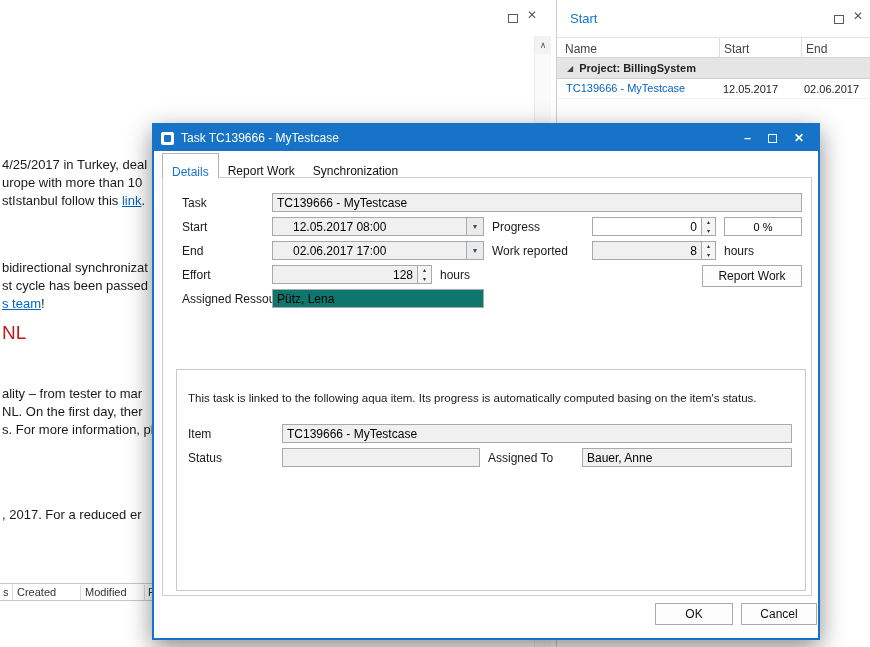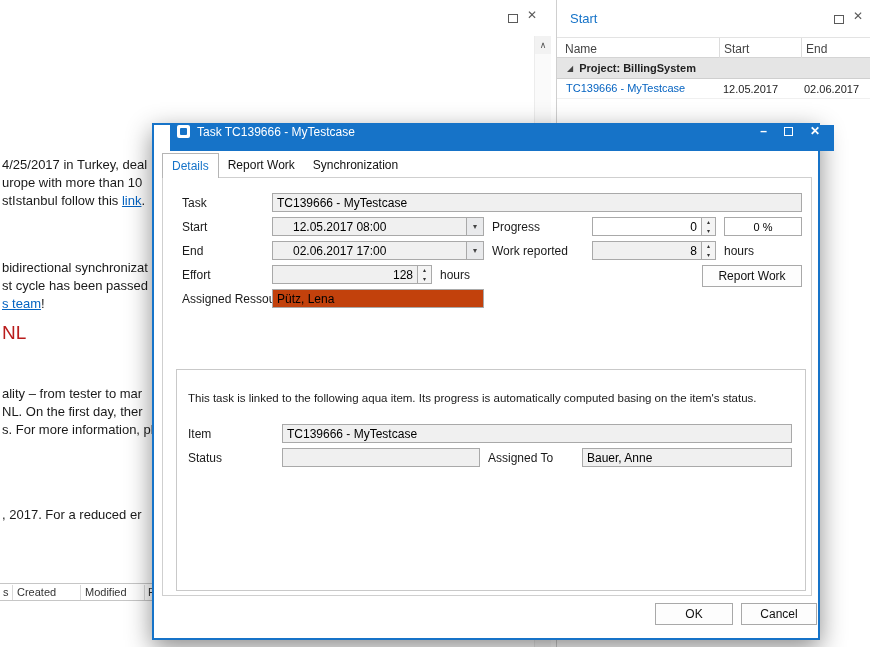--- a/index.html
+++ b/index.html
@@ -20,34 +20,34 @@
   .th-row{border-top:1px solid #e3e3e3;border-bottom:1px solid #d4d4d4;background:#fff}
   .col-sep{width:1px;background:#dcdcdc}
   .th{font-size:12px;color:#444;white-space:nowrap}
   .group-row{background:#e5e5e5;border-bottom:1px solid #cfcfcf;display:flex;align-items:center}
   .group-tri{font-size:8px;color:#444;margin-left:10px}
   .group-label{font-size:11px;font-weight:bold;margin-left:6px;color:#222}
   .task-row{border-bottom:1px solid #f0f0f0}
   .row-link{font-size:11px;color:#0563C1;text-decoration:none;cursor:pointer;white-space:nowrap}
   .cell{font-size:11px;color:#222;white-space:nowrap}
   .dialog{background:#fff;border:2px solid #1673C8;box-shadow:0 8px 24px rgba(0,0,0,.45)}
-  .titlebar{position:absolute;left:16px;top:0;width:100%;height:26px;background:#1673C8;display:flex;align-items:flex-start;cursor:default}
+  .titlebar{position:absolute;left:0;top:0;width:100%;height:26px;background:#1673C8;display:flex;align-items:center;cursor:default}
   .app-icon{width:13px;height:13px;margin-left:7px;background:#fff;border-radius:2px;display:inline-flex;align-items:center;justify-content:center;flex:0 0 auto}
   .app-icon-inner{width:7px;height:7px;background:#1673C8;border-radius:1px}
   .title-text{color:#fff;font-size:12px;margin-left:7px;white-space:nowrap}
   .tb-controls{margin-left:auto;display:flex;align-items:center;gap:17px;padding-right:14px}
   .tb-min{color:#fff;font-weight:bold;font-size:12px;line-height:1}
   .tb-max{width:9px;height:9px;border:1px solid #fff;display:inline-block}
   .tb-close{color:#fff;font-weight:bold;font-size:12px;line-height:1}
   .tabs{position:absolute;left:8px;top:28px;display:flex;align-items:flex-start;height:25px;z-index:3}
-  .tab{font-size:12px;padding:5px 9px 0 9px;color:#111;cursor:pointer;white-space:nowrap}
+  .tab{font-size:12px;padding:11px 9px 0 9px;color:#111;cursor:pointer;white-space:nowrap}
   .tab-active{background:#fff;border:1px solid #b5b5b5;border-bottom:none;color:#1673C8;height:25px}
   .tab-page{position:absolute;left:8px;top:52px;width:650px;height:419px;border:1px solid #cfcfcf;background:#fff;z-index:1}
   .lbl{position:absolute;font-size:12px;color:#1a1a1a;white-space:nowrap;z-index:2}
-  .fld{position:absolute;height:19px;border:1px solid #a9a9a9;font-size:12px;display:flex;align-items:center;padding:0 4px;background:#c2410c;white-space:nowrap;overflow:hidden;z-index:2}
+  .fld{position:absolute;height:19px;border:1px solid #a9a9a9;font-size:12px;display:flex;align-items:center;padding:0 4px;background:#0f766e;white-space:nowrap;overflow:hidden;z-index:2}
   .fld.gray{background:#f0f0f0}
   .combo{position:absolute;height:19px;border:1px solid #a9a9a9;background:#f0f0f0;display:flex;z-index:2}
   .combo-val{flex:1;font-size:12px;padding:2px 20px;white-space:nowrap;overflow:hidden}
   .combo-btn{width:17px;border-left:1px solid #a9a9a9;background:#e9eaec;display:flex;align-items:center;justify-content:center;cursor:pointer}
   .combo-btn i{font-style:normal;font-size:8px;color:#444;line-height:1}
   .spin{position:absolute;height:19px;border:1px solid #a9a9a9;background:#fff;display:flex;z-index:2}
   .spin.gray{background:#f0f0f0}
   .spin-val{flex:1;font-size:12px;text-align:right;padding:2px 4px;white-space:nowrap}
   .spin-btns{width:14px;border-left:1px solid #a9a9a9;display:flex;flex-direction:column;background:#f4f4f4;cursor:pointer}
   .spin-btns i{font-style:normal;flex:1;font-size:6px;line-height:8px;text-align:center;color:#333}

